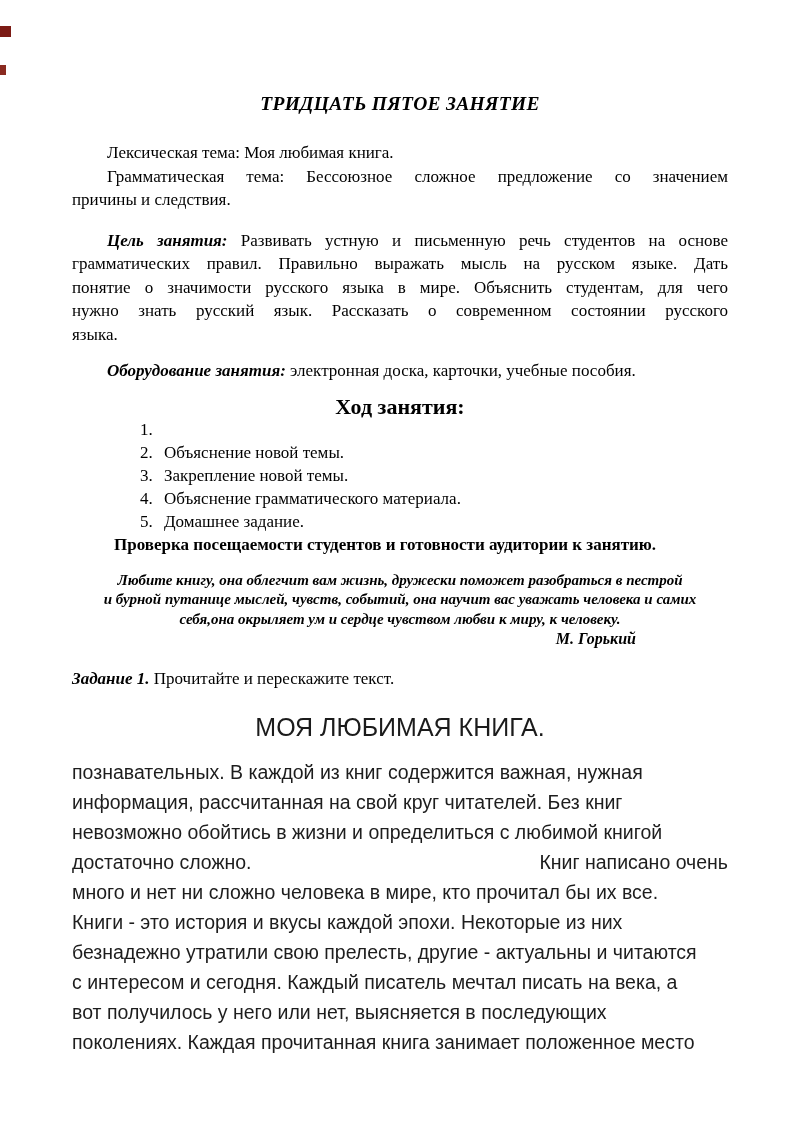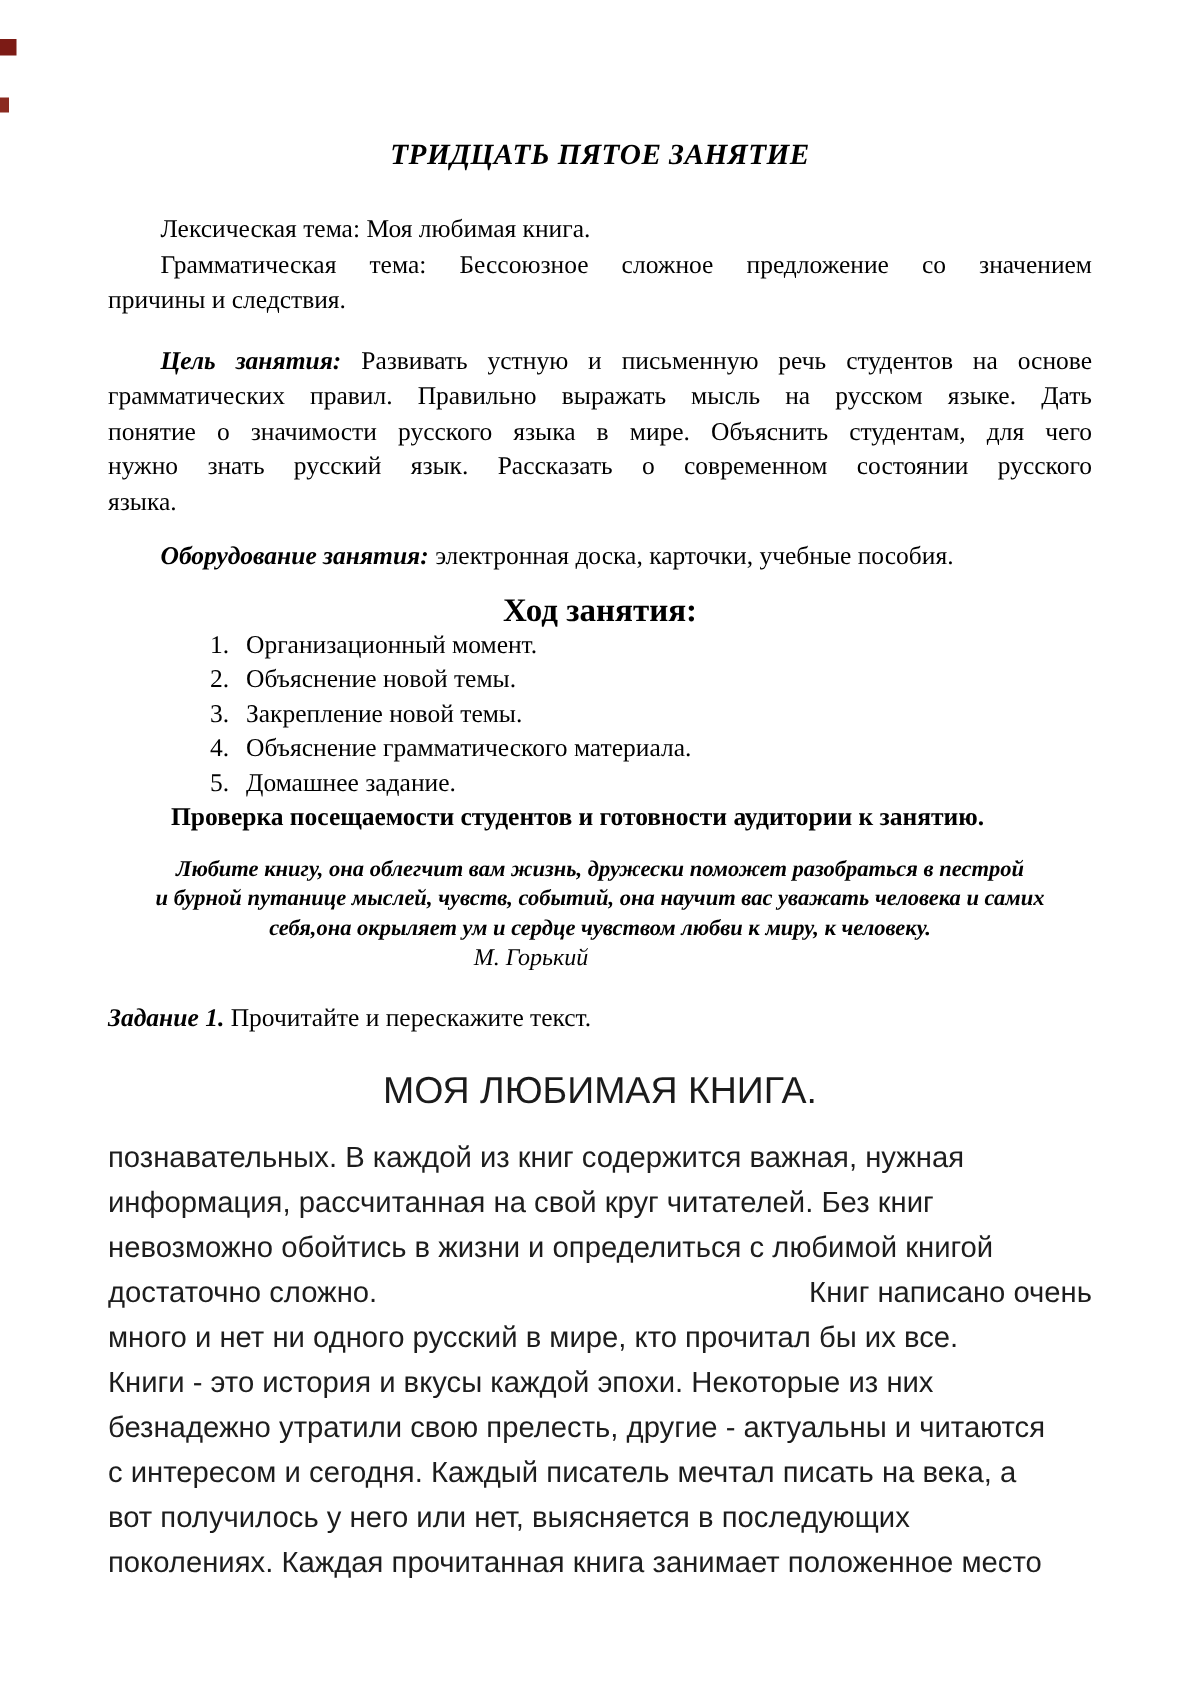--- a/index.html
+++ b/index.html
@@ -44,23 +44,23 @@
   .plan-item { display:flex; padding-left:68px; font-size:17px; line-height:23px; }
   .plan-item .num { width:24px; flex:0 0 24px; }
   .attendance { font-size:17px; line-height:23.5px; text-indent:42px; margin:0;font-weight:bold; }
 
   .epigraph {
     margin:14px 0 0 0; text-align:center;
     font-size:15px; line-height:19.5px;
     font-weight:bold; font-style:italic;
   }
   .epigraph-author {
-    padding-right:92px;
+    text-align:right; padding-right:92px;
     font-size:16px; line-height:20px;
-    font-weight:normal; font-style:italic;
+    font-weight:bold; font-style:italic;
   }
 
   .task-line { margin-top:18px; font-size:17px; line-height:23.5px; }
 
   .essay { font-family:"Liberation Sans","DejaVu Sans",sans-serif; color:#1d1d1d; }
   .essay-title {
     margin:20px 0 0 0; text-align:center;
     font-size:25px; line-height:32px; font-weight:400;
     color:#1b1b1b;
   }
@@ -93,21 +93,20 @@
       <div class="serif-par">языка.</div>
     </div>
 
     <p class="serif-par indent equip-par"><b class="lbl-bi">Оборудование занятия:</b> <span>электронная доска, карточки, учебные пособия.</span></p>
 
     <h2 class="plan-head">Ход занятия:</h2>
 
     <div>
       <div class="plan-item">
           <span class="num">1.</span>
-          <span>Организационный момент.</span>
         </div>
       <div class="plan-item">
           <span class="num">2.</span>
           <span>Объяснение новой темы.</span>
         </div>
       <div class="plan-item">
           <span class="num">3.</span>
           <span>Закрепление новой темы.</span>
         </div>
       <div class="plan-item">
@@ -134,21 +133,21 @@
     <div class="essay">
       <h2 class="essay-title">МОЯ ЛЮБИМАЯ КНИГА.</h2>
       <div class="essay-body">
         <div class="essay-line">познавательных. В каждой из книг содержится важная, нужная</div>
         <div class="essay-line">информация, рассчитанная на свой круг читателей. Без книг</div>
         <div class="essay-line">невозможно обойтись в жизни и определиться с любимой книгой</div>
         <div class="essay-line gap">
           <span>достаточно сложно.</span>
           <span>Книг написано очень</span>
         </div>
-        <div class="essay-line">много и нет ни одного русский в мире, кто прочитал бы их все.</div>
+        <div class="essay-line">много и нет ни сложно человека в мире, кто прочитал бы их все.</div>
         <div class="essay-line">Книги - это история и вкусы каждой эпохи. Некоторые из них</div>
         <div class="essay-line">безнадежно утратили свою прелесть, другие - актуальны и читаются</div>
         <div class="essay-line">с интересом и сегодня. Каждый писатель мечтал писать на века, а</div>
         <div class="essay-line">вот получилось у него или нет, выясняется в последующих</div>
         <div class="essay-line">поколениях. Каждая прочитанная книга занимает положенное место</div>
       </div>
     </div>
   </div>
 </div>
 

